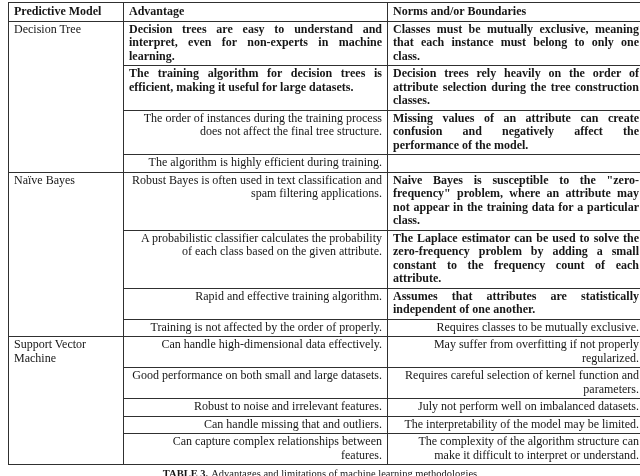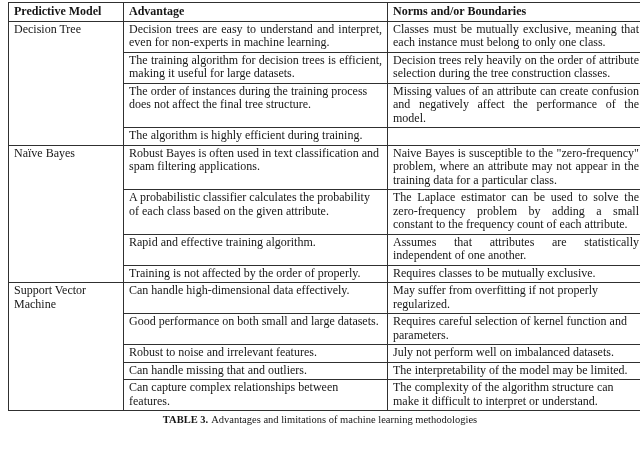--- a/index.html
+++ b/index.html
@@ -37,22 +37,22 @@
     text-align: left;
   }
   .ml-table th {
     font-weight: bold;
     padding-top: 2px;
     padding-bottom: 2px;
   }
   td.model {
     font-weight: normal;
   }
-  td.cell.justify { text-align: justify; }
-  td.cell.left    { text-align: left; }
+  td.cell.justify { text-align: justify; font-weight: bold; }
+  td.cell.left    { text-align: right; }
   .caption {
     width: 636px;
     margin: 3px 0 0 2px;
     text-align: center;
     font-size: 10.5px;
     line-height: 12px;
   }
   .cap-label {
     font-weight: bold;
     margin-right: 3px;

